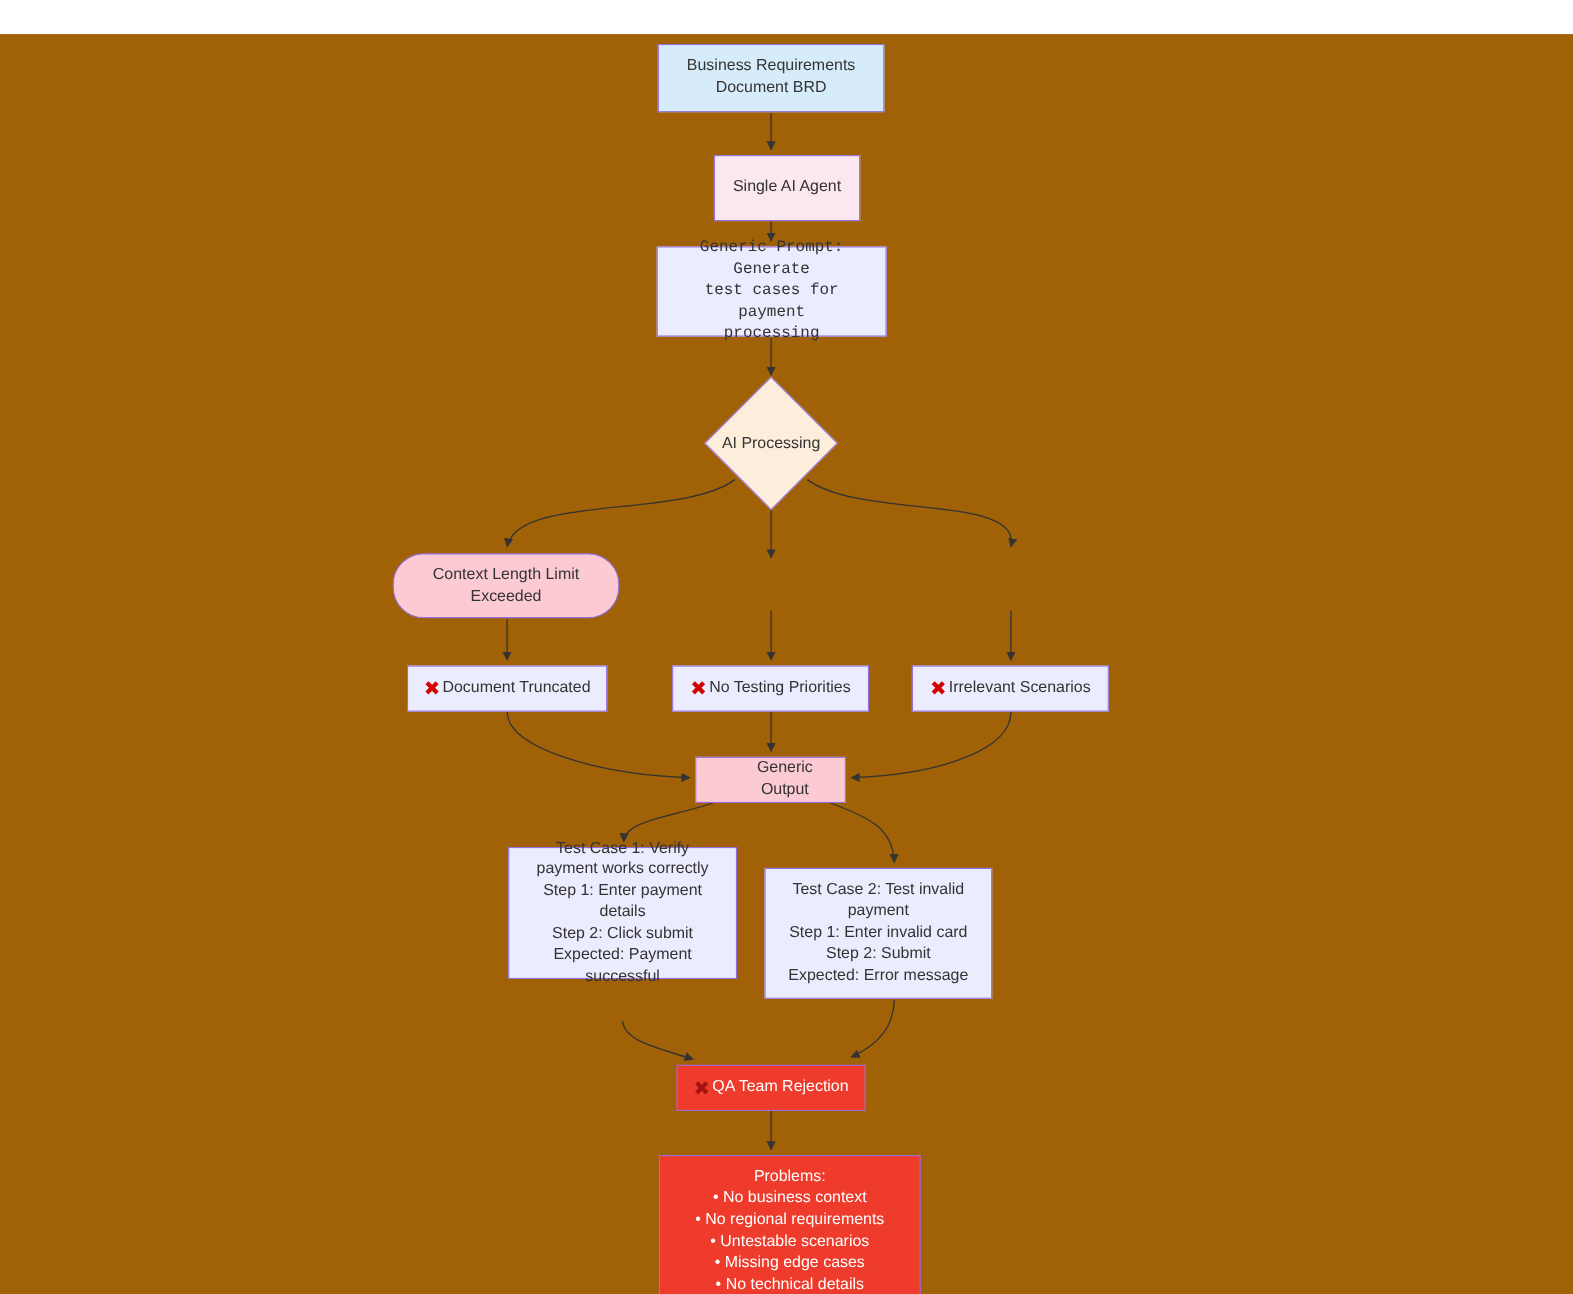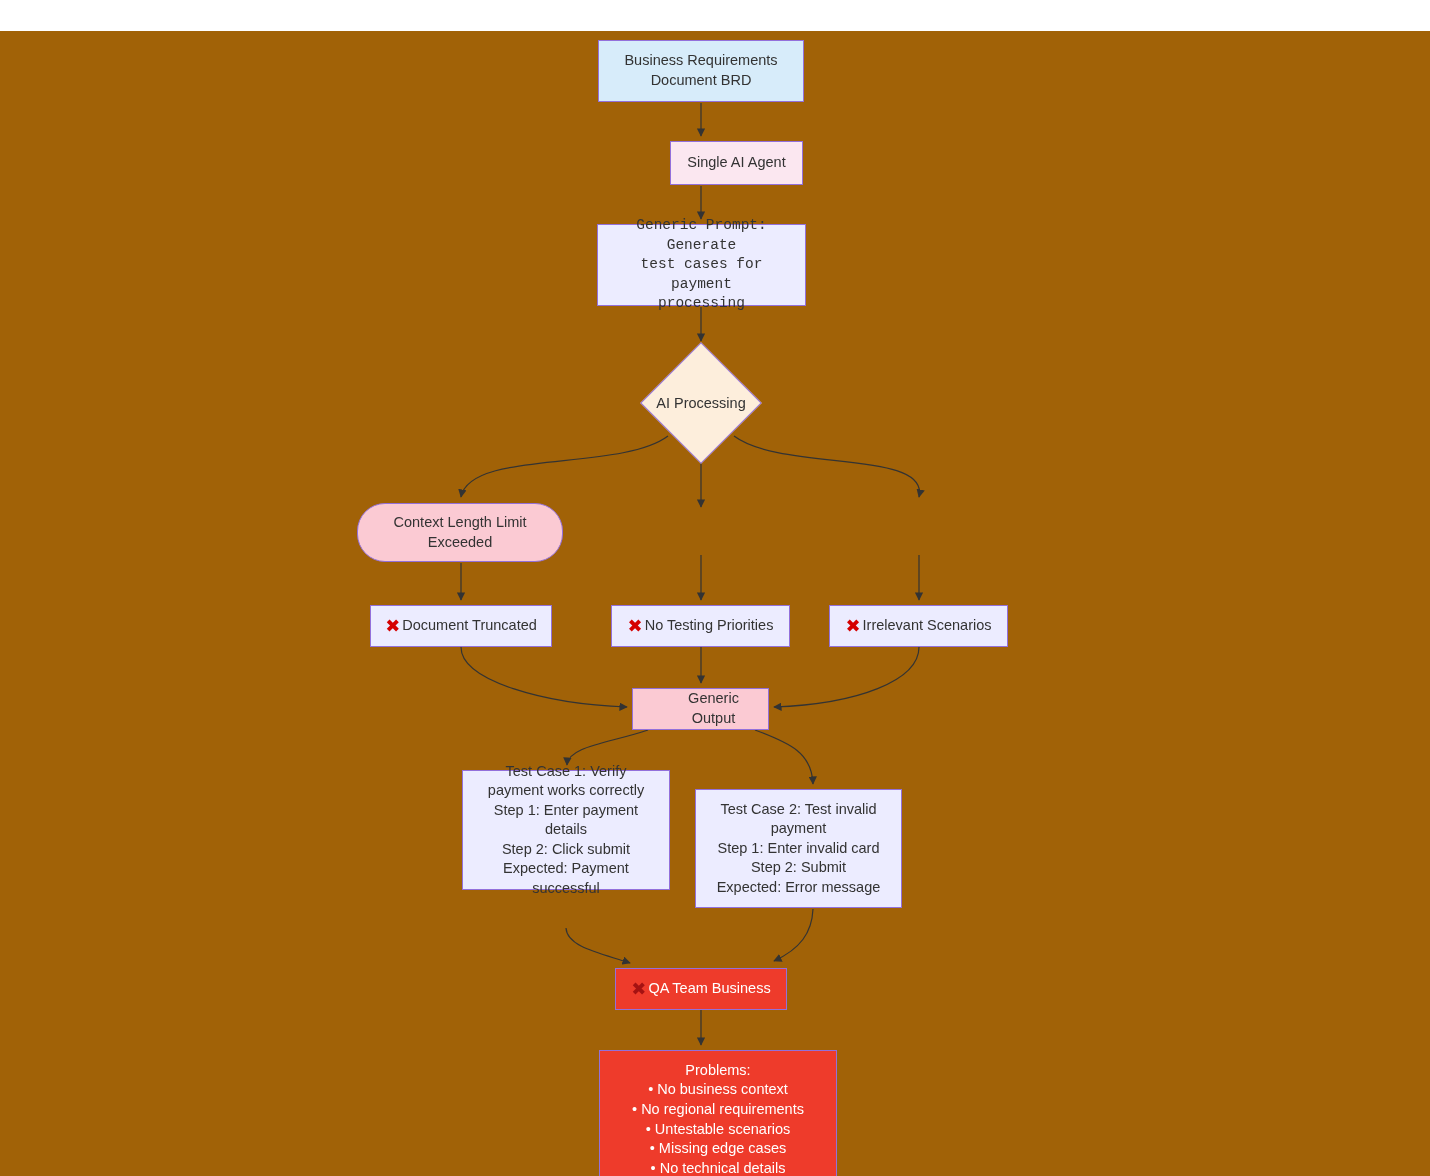--- a/index.html
+++ b/index.html
@@ -108,21 +108,21 @@
       <path d="M755,699 C790,712 812,722 813,753" marker-end="url(#arrow)"></path>
       <path d="M566,897 C567,916 600,922 630,932" marker-end="url(#arrow)"></path>
       <path d="M813,878 C812,902 800,918 774,930" marker-end="url(#arrow)"></path>
       <path d="M701,979 L701,1014" marker-end="url(#arrow)"></path>
     </g>
   </svg>
 
   <div class="node fill-blue" style="left:598px; top:9px; width:206px; height:62px;">Business Requirements
 Document BRD</div>
 
-  <div class="node fill-pinklite" style="left:670px; top:110px; width:133px; height:44px;">Single AI Agent</div>
+  <div class="node fill-pinklite" style="left:649px; top:110px; width:133px; height:60px;">Single AI Agent</div>
 
   <div class="node fill-lavender" style="left:597px; top:193px; width:209px; height:82px;font-family:Liberation Mono, monospace;">Generic Prompt: Generate
 test cases for payment
 processing</div>
 
   <div class="diamond fill-peach" style="left:658px; top:329px; width:86px; height:86px;">
     <span class="diamond-inner">AI Processing</span>
   </div>
 
   <div class="node fill-pink" style="left:357px; top:472px; width:206px; height:59px;border-radius:28px;">Context Length Limit
@@ -163,21 +163,21 @@
 
   <div class="node fill-lavender" style="left:695px; top:758px; width:207px; height:119px;">Test Case 2: Test invalid
 payment
 Step 1: Enter invalid card
 Step 2: Submit
 Expected: Error message</div>
 
   <div class="node fill-red" style="left:615px; top:937px; width:172px; height:42px;">
     <span class="iconrow">
       <span class="xmark on-red">✖</span>
-        <span>QA Team Business</span>
+        <span>QA Team Rejection</span>
     </span>
   </div>
 
   <div class="node fill-red" style="left:599px; top:1019px; width:238px; height:139px;">Problems:
 • No business context
 • No regional requirements
 • Untestable scenarios
 • Missing edge cases
 • No technical details</div>
 

